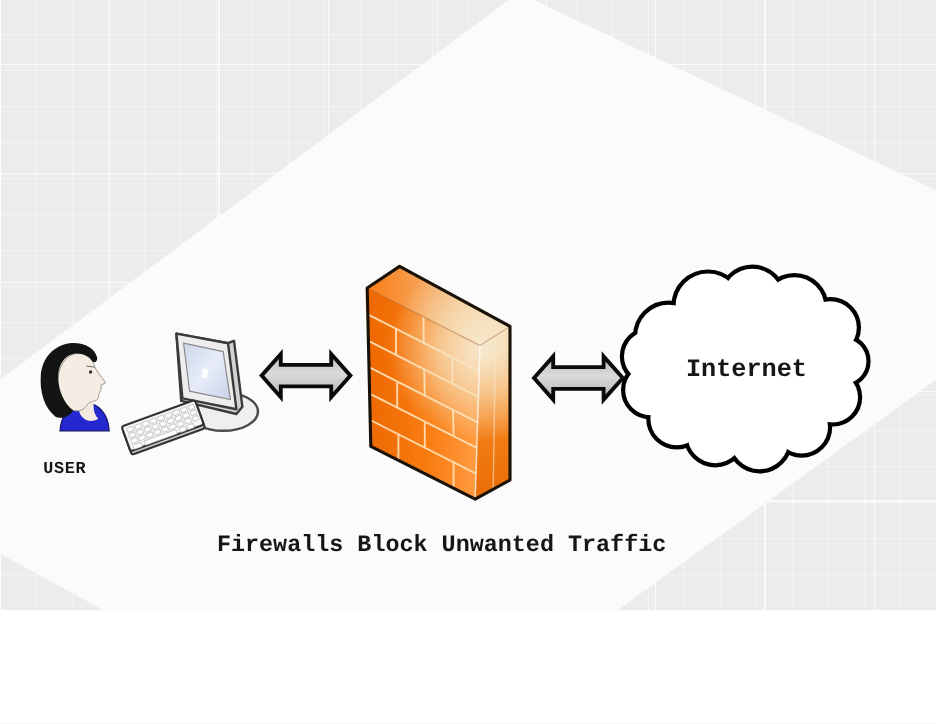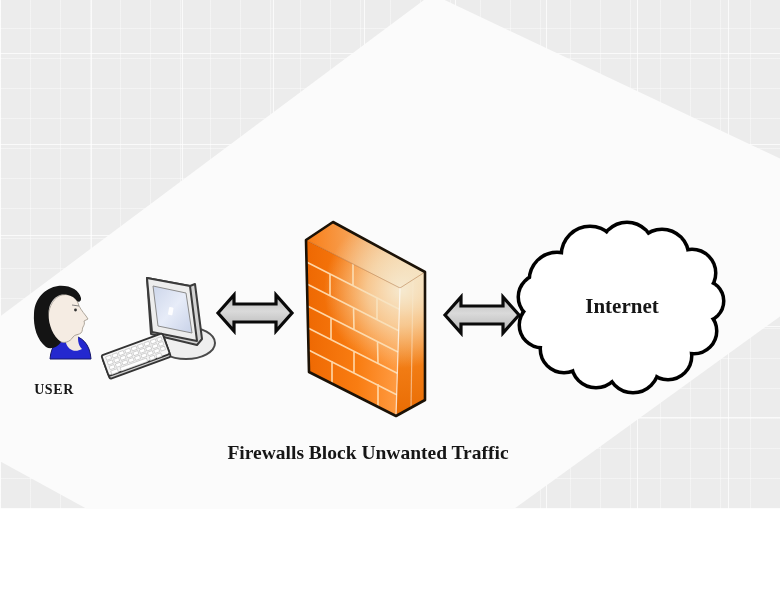--- a/index.html
+++ b/index.html
@@ -1,18 +1,18 @@
 <!DOCTYPE html>
 <html><head>
 <meta charset="utf-8">
 <style>
   html,body{margin:0;padding:0;background:#ffffff;}
   .stage{
     position:relative;width:780px;height:509px;overflow:hidden;
-    font-family:Liberation Serif, serif;
+    font-family:Liberation Mono, monospace;
   }
   .bg{
     position:absolute;inset:0;background-color:#ececec;
     background-image:
       repeating-linear-gradient(0deg, rgba(255,255,255,.75) 0 1px, transparent 1px 91px),
       repeating-linear-gradient(90deg, rgba(255,255,255,.75) 0 1px, transparent 1px 91px),
       repeating-linear-gradient(0deg, rgba(255,255,255,.40) 0 1px, transparent 1px 30px),
       repeating-linear-gradient(90deg, rgba(255,255,255,.40) 0 1px, transparent 1px 30px);
   }
   svg.scene{position:absolute;inset:0;display:block;}

